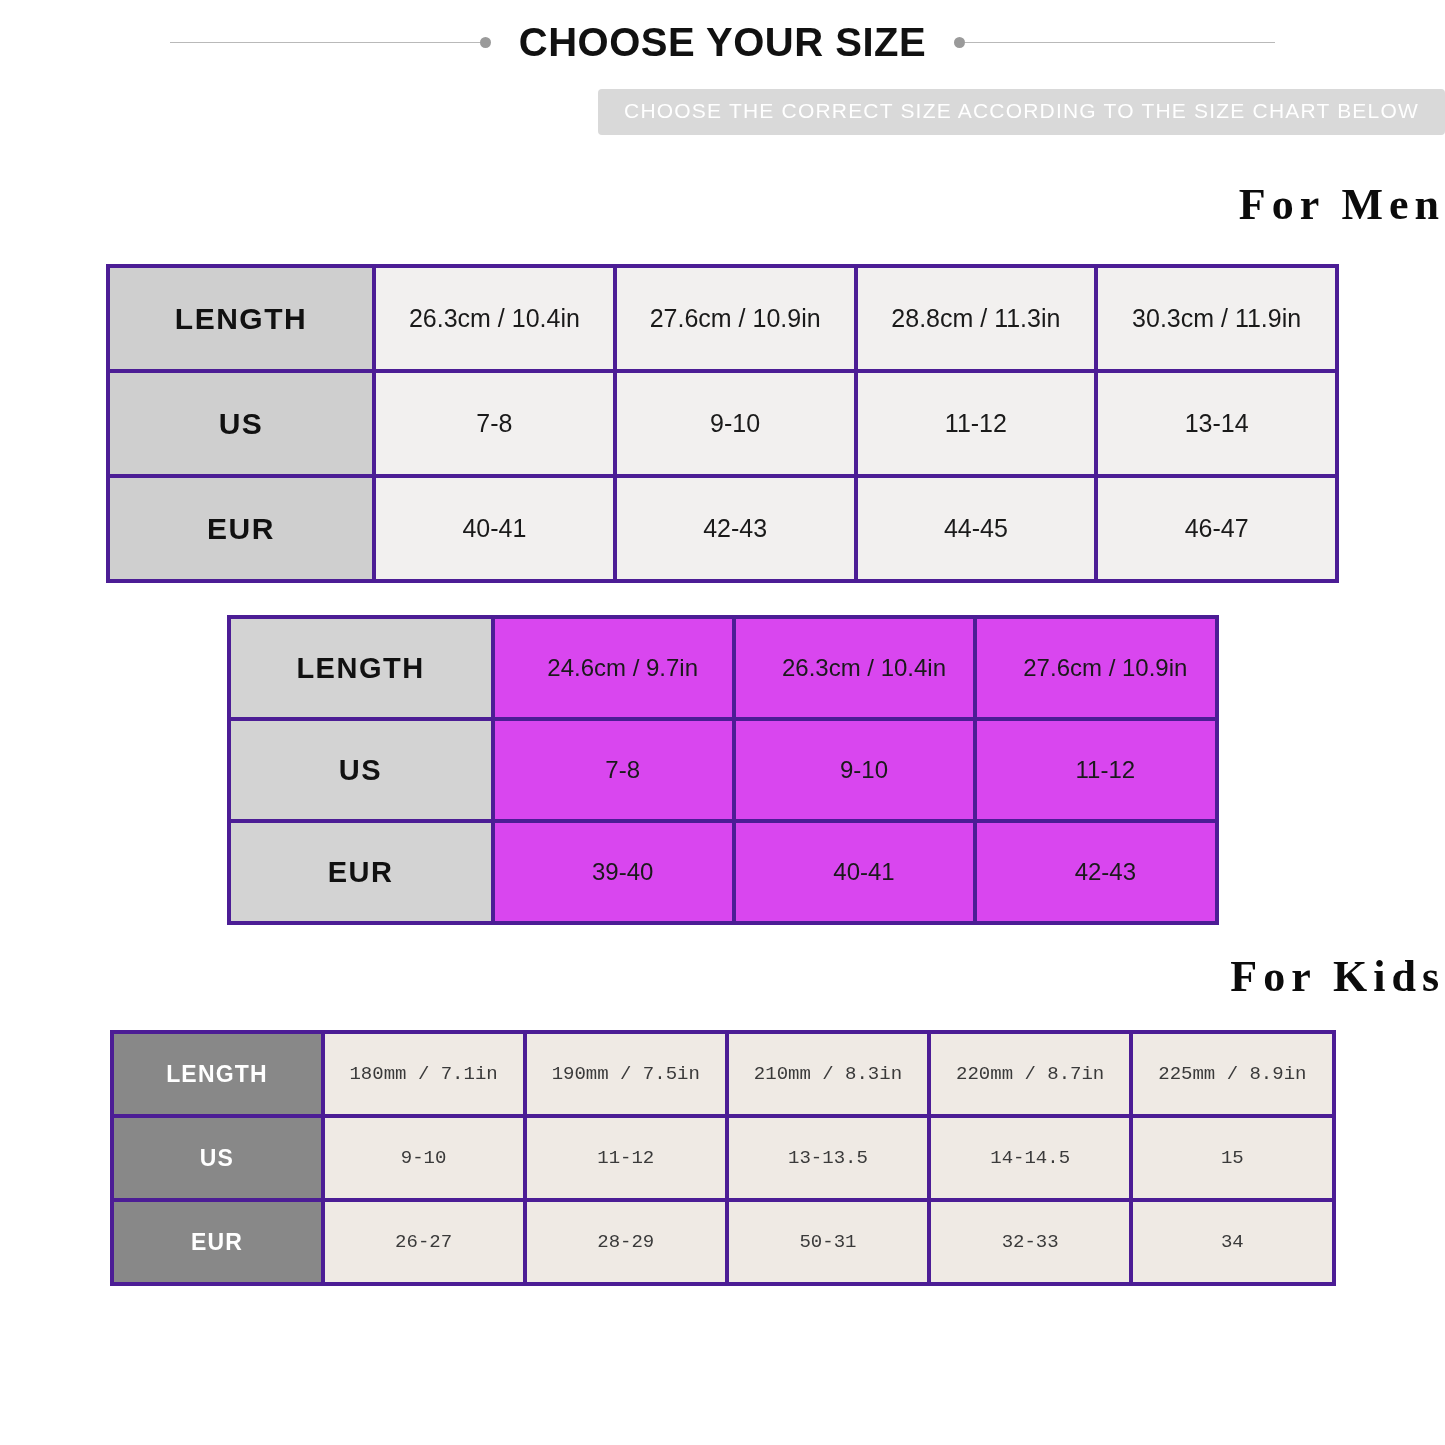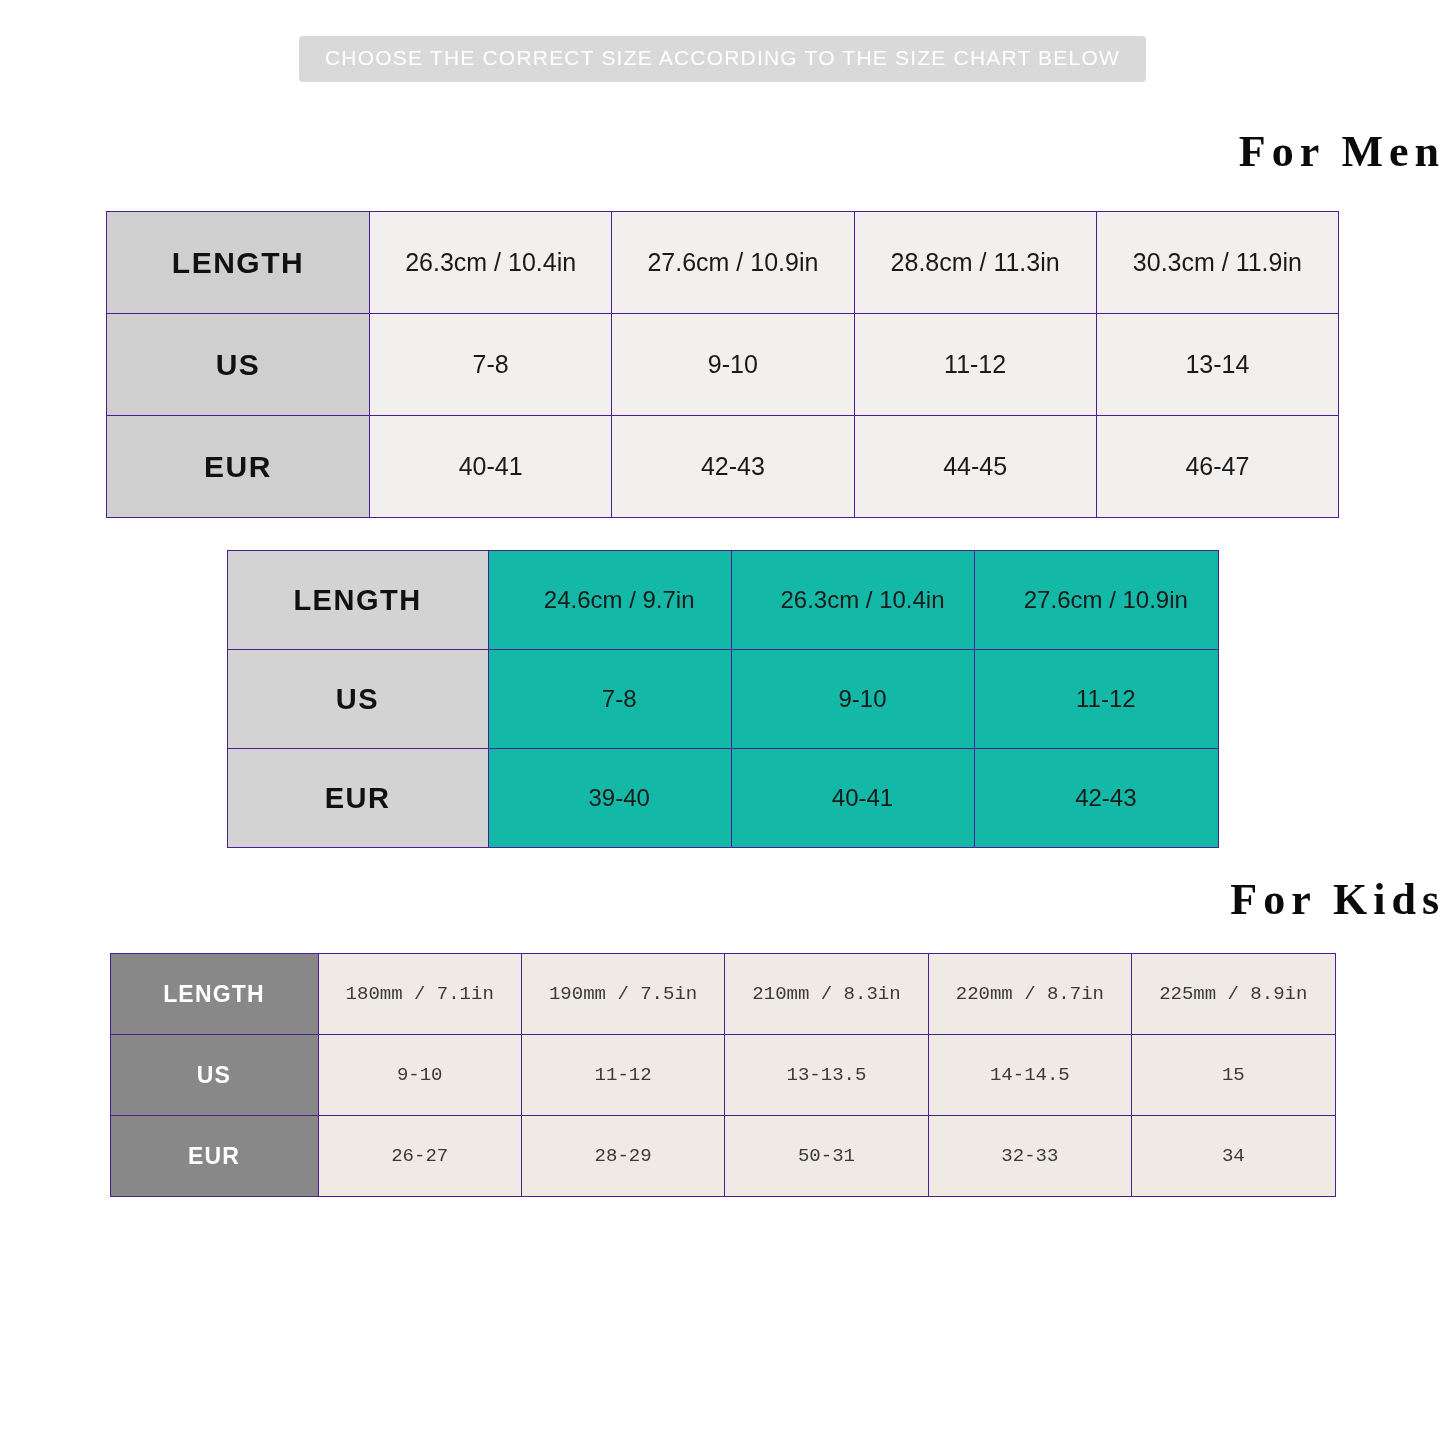--- a/index.html
+++ b/index.html
@@ -49,22 +49,22 @@
     font-weight: bold;
     letter-spacing: 0.5px;
     color: #111;
     padding: 0 28px;
     white-space: nowrap;
   }
 
   
   .subtitle-wrap {
     display: flex;
-    justify-content: center;
-    margin-top: 36px;
+    justify-content: flex-end;
+    margin-top: 24px;
   }
   .subtitle {
     background: #d9d9d9;
     color: #ffffff;
     font-size: 21px;
     letter-spacing: 1.2px;
     padding: 10px 26px 12px 26px;
     border-radius: 4px;
     white-space: nowrap;
   }
@@ -82,21 +82,21 @@
   .men-title { margin-top: 44px; }
   .women-title { margin-top: 46px; }
   .kids-title { margin-top: 26px; }
 
   
   table {
     border-collapse: collapse;
     table-layout: fixed;
   }
   td {
-    border: 1px solid #4c1d95;
+    border: 4px solid #4c1d95;
     text-align: center;
     vertical-align: middle;
     font-family: "Liberation Sans", sans-serif;
   }
 
   
   .men-table {
     width: 1233px;
     margin: 34px auto 0 auto;
   }
@@ -124,21 +124,21 @@
   .women-table .label {
     width: 258px;
     background: #d3d3d3;
     font-size: 29px;
     font-weight: bold;
     letter-spacing: 1.5px;
     color: #111;
     height: 96px;
   }
   .women-table .cell {
-    background: #14b8a6;
+    background: #d946ef;
     font-size: 24px;
     color: #1a1a1a;
     height: 96px;
     padding-left: 20px;
   }
 
   
   .kids-table {
     width: 1226px;
     margin: 28px auto 0 auto;
@@ -158,20 +158,27 @@
     color: #3a3a3a;
     height: 78px;
     font-family: Liberation Mono, monospace;
   }
 </style>
 </head>
 <body>
 
 <div class="page">
 
+  <div class="header">
+    <div class="rule left"></div>
+    <div class="dot"></div>
+    <div class="title">CHOOSE YOUR SIZE</div>
+    <div class="dot"></div>
+    <div class="rule right"></div>
+  </div>
 
   <div class="subtitle-wrap">
     <div class="subtitle">CHOOSE THE CORRECT SIZE ACCORDING TO THE SIZE CHART BELOW</div>
   </div>
 
   <div class="section-title men-title">For Men</div>
   <table class="men-table">
     <tbody>
       <tr>
         <td class="label">LENGTH</td>

